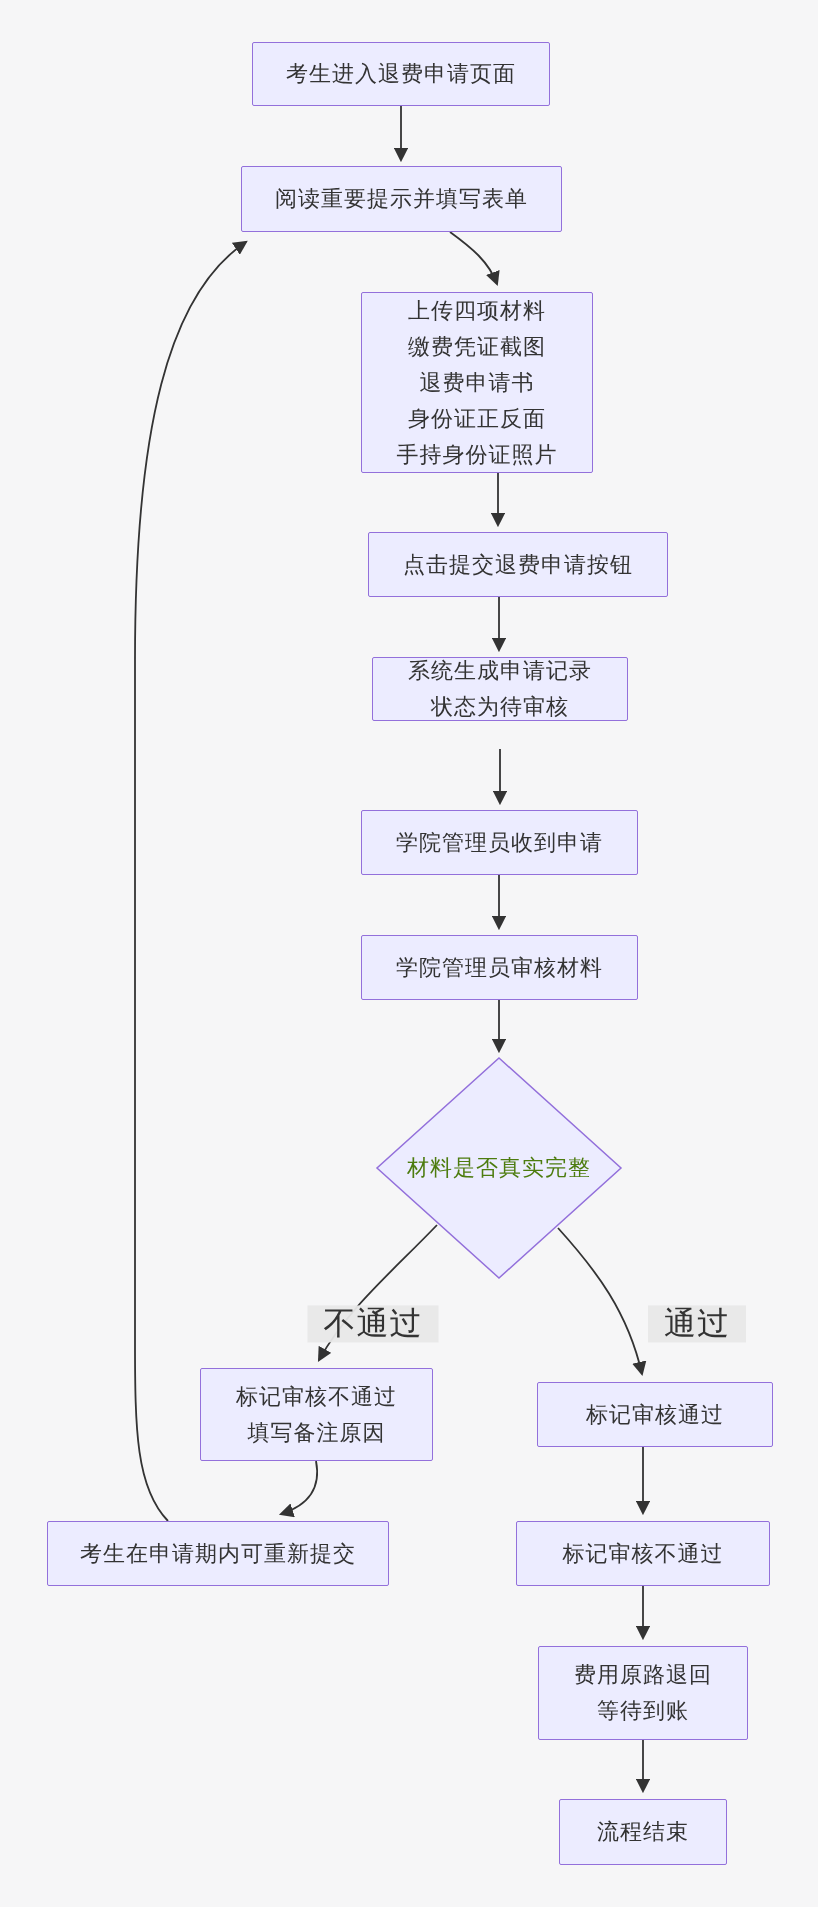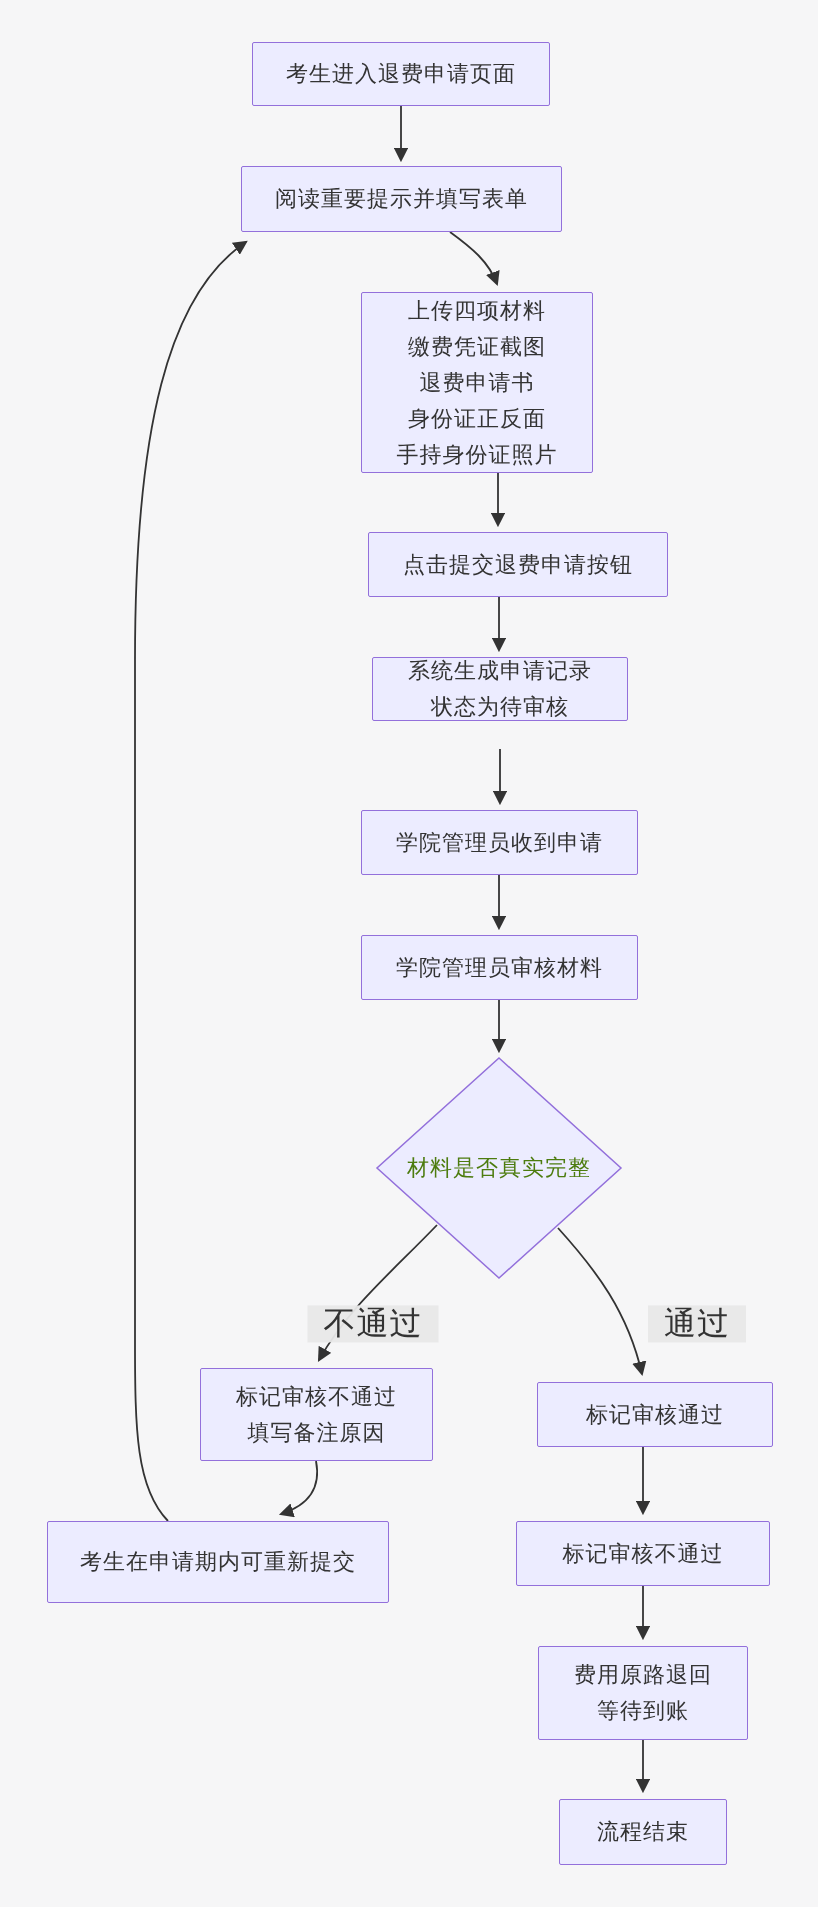--- a/index.html
+++ b/index.html
@@ -117,21 +117,21 @@
 
   <div class="node" style="left:200px;top:1368px;width:233px;height:93px">
     <span>标记审核不通过</span>
     <span>填写备注原因</span>
   </div>
 
   <div class="node" style="left:537px;top:1382px;width:236px;height:65px">
     <span>标记审核通过</span>
   </div>
 
-  <div class="node" style="left:47px;top:1521px;width:342px;height:82px">
+  <div class="node" style="left:47px;top:1521px;width:342px;height:65px">
     <span>考生在申请期内可重新提交</span>
   </div>
 
   <div class="node" style="left:516px;top:1521px;width:254px;height:65px">
     <span>标记审核不通过</span>
   </div>
 
   <div class="node" style="left:538px;top:1646px;width:210px;height:94px">
     <span>费用原路退回</span>
     <span>等待到账</span>

